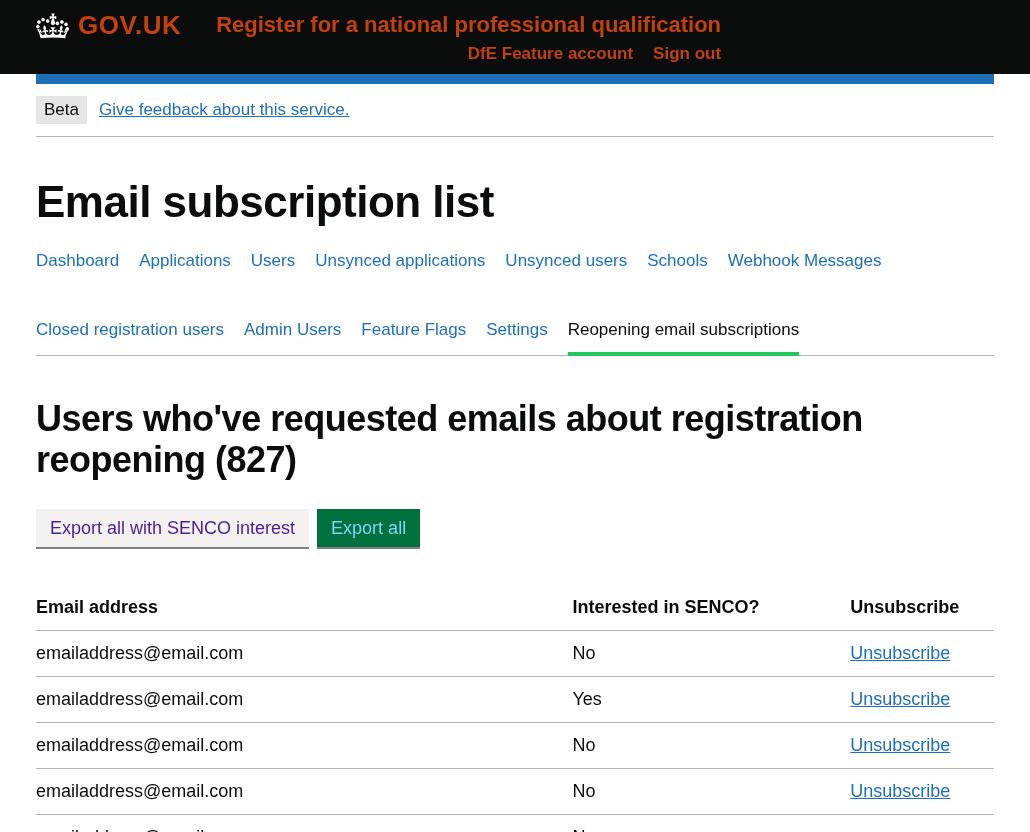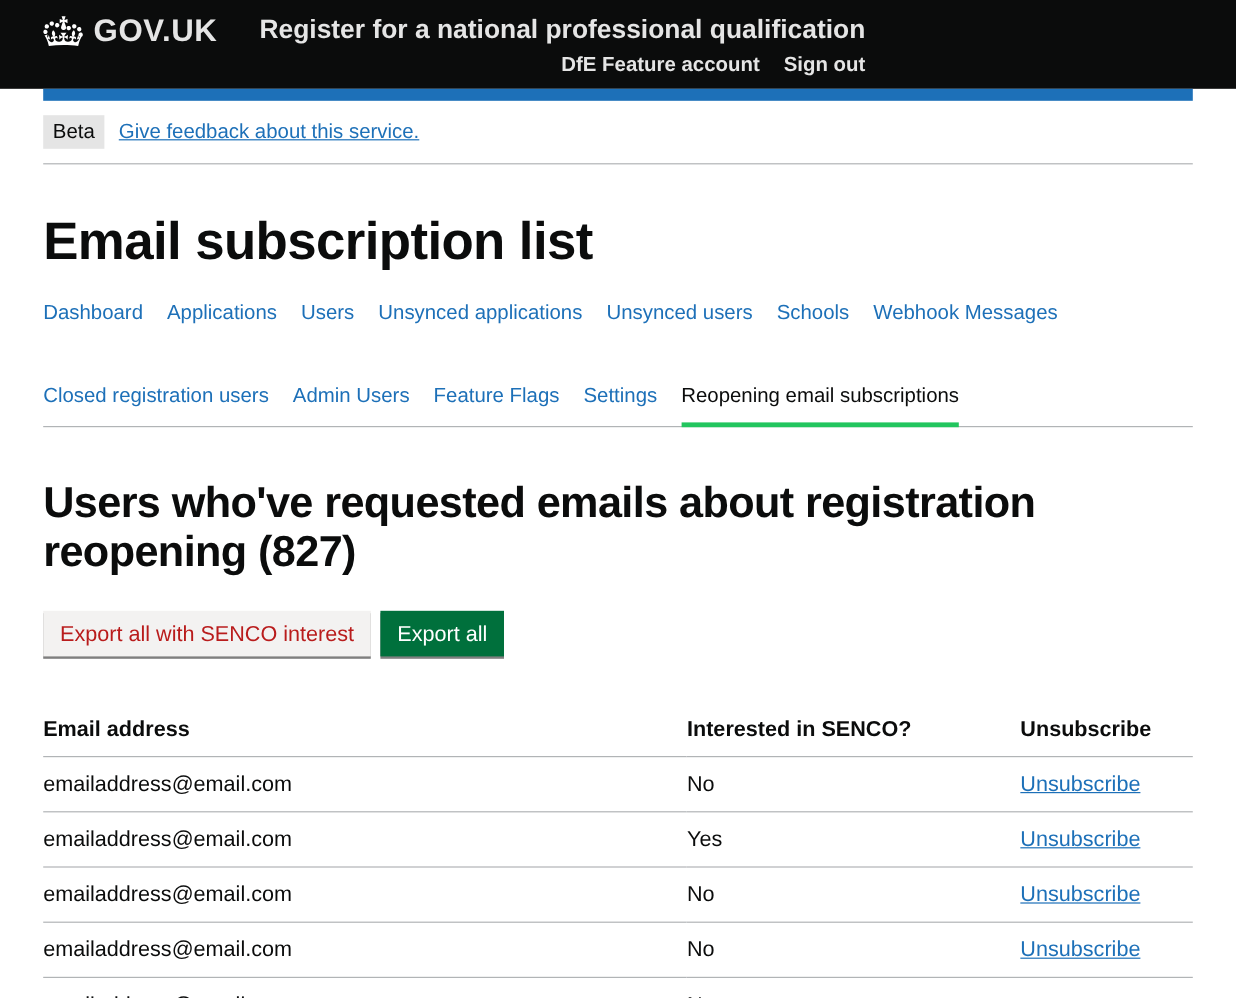--- a/index.html
+++ b/index.html
@@ -4,21 +4,21 @@
 <style>
   * { box-sizing: border-box; margin: 0; padding: 0; }
   body {
     font-family: "Helvetica Neue", Arial, sans-serif;
     color: #0b0c0c;
     background: #fff;
     width: 1030px;
   }
   .header {
     background: #0b0c0c;
-    color: #e5e5e5;
+    color: #c2410c;
     padding: 10px 36px 10px 36px;
   }
   .header-top {
     display: flex;
     align-items: flex-start;
     gap: 35px;
   }
   .logo-wrap {
     display: flex;
     align-items: center;
@@ -113,25 +113,25 @@
   }
   .govuk-button {
     font-size: 18px;
     padding: 9px 14px 8px 14px;
     border: none;
     cursor: pointer;
     box-shadow: 0 2px 0 rgba(0,0,0,0.5);
   }
   .govuk-button.secondary {
     background: #f3f2f1;
-    color: #b91c1c;
+    color: #4c1d95;
   }
   .govuk-button.primary {
     background: #00703c;
-    color: #ffffff;
+    color: #7dd3fc;
   }
   table.data-table {
     width: 100%;
     border-collapse: collapse;
     font-size: 18px;
   }
   table.data-table th {
     text-align: left;
     font-weight: 700;
     padding: 10px 0 12px 0;

